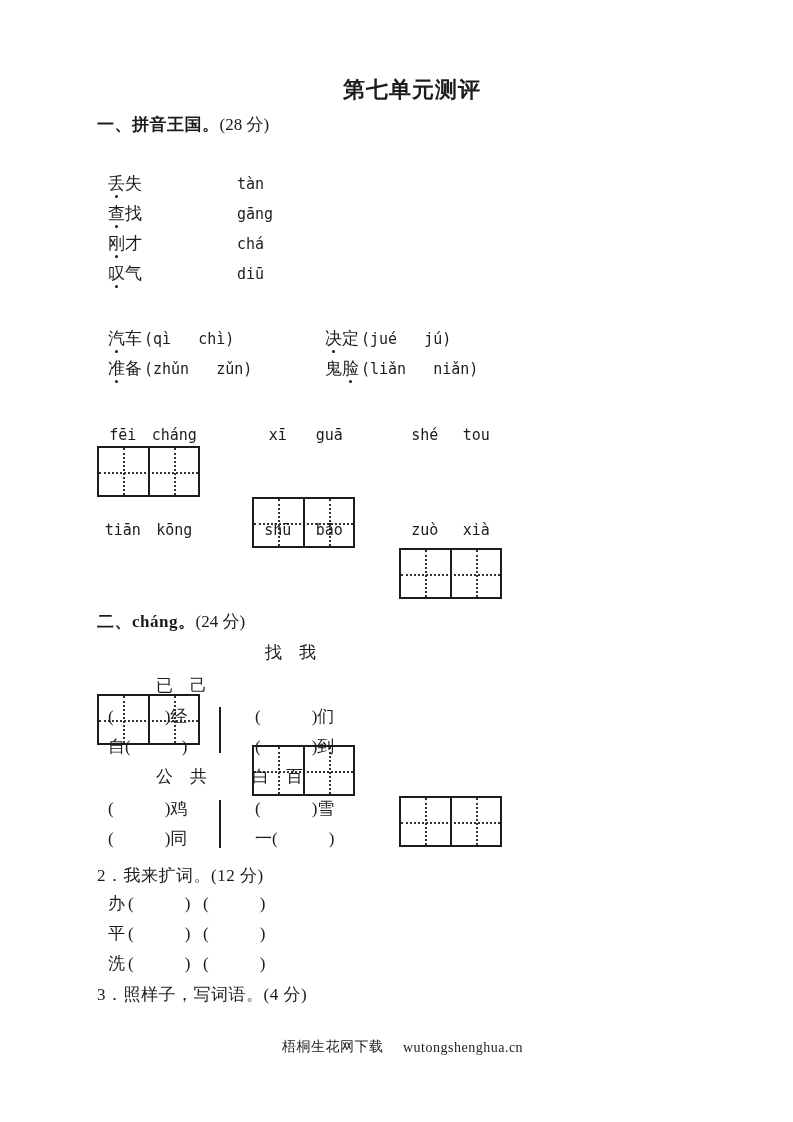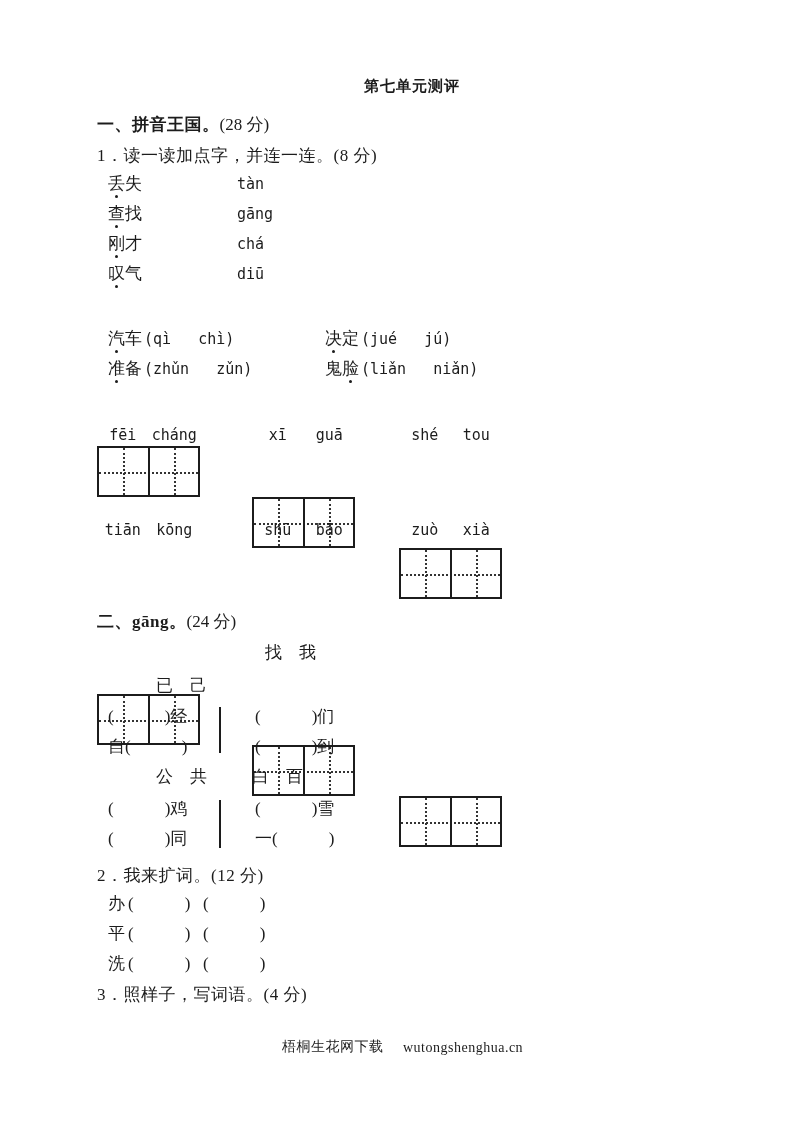--- a/index.html
+++ b/index.html
@@ -12,21 +12,21 @@
     font-family: "Liberation Serif", "DejaVu Serif", serif;
     font-size: 17px;
     line-height: 1;
     overflow: hidden;
   }
   .abs { position: absolute; white-space: nowrap; }
   .pre { white-space: pre; }
   .title {
     left: 97px; top: 79px; width: 630px;
     text-align: center;
-    font-size: 15px; font-weight: bold;
+    font-size: 22px; font-weight: bold;
     letter-spacing: 1px;
   }
   .heading { font-size: 17px; }
   .heading .lbl { font-weight: bold; letter-spacing: 0.5px; }
   .prompt { letter-spacing: 0.5px; }
   .pinyin {
     font-family: "DejaVu Sans Mono", monospace;
     font-size: 15px;
   }
   .emph { position: relative; display: inline-block; }
@@ -82,21 +82,20 @@
 <body>
 
 <div class="page">
 
   <div class="abs title">第七单元测评</div>
 
   <div class="abs heading" style="left:97px; top:116px;">
     <span class="lbl">一、拼音王国。</span><span>(28 分)</span>
   </div>
 
-  <div class="abs prompt" style="left:97px; top:147px;">1．读一读加点字，并连一连。(8 分)</div>
 
   <div class="abs" style="left:108px; top:175px;">
     <span class="emph">丢</span><span>失</span>
   </div>
   <div class="abs pinyin" style="left:237px; top:177px;">tàn</div>
 
   <div class="abs" style="left:108px; top:205px;">
     <span class="emph">查</span><span>找</span>
   </div>
   <div class="abs pinyin" style="left:237px; top:207px;">gāng</div>
@@ -174,21 +173,21 @@
   <div class="abs grid-labels" style="left:399px; top:523px;">
     <span>zuò</span>
       <span>xià</span>
   </div>
   <div class="abs tian-pair" style="left:399px; top:541px;">
     <div class="tian-cell"></div>
       <div class="tian-cell"></div>
   </div>
 
   <div class="abs heading" style="left:97px; top:613px;">
-    <span class="lbl">二、gāng。</span><span>(24 分)</span>
+    <span class="lbl">二、cháng。</span><span>(24 分)</span>
   </div>
 
 
   <div class="abs pre" style="left:116px; top:677px;margin-left:40px;">已　己</div>
   <div class="abs pre" style="left:265px; top:644px;">找　我</div>
 
   <div class="abs pre" style="left:108px; top:708px;">(            )经</div>
   <div class="abs pre" style="left:255px; top:708px;">(            )们</div>
   <div class="abs pre" style="left:108px; top:738px;">自(            )</div>
   <div class="abs pre" style="left:255px; top:738px;">(            )到</div>

